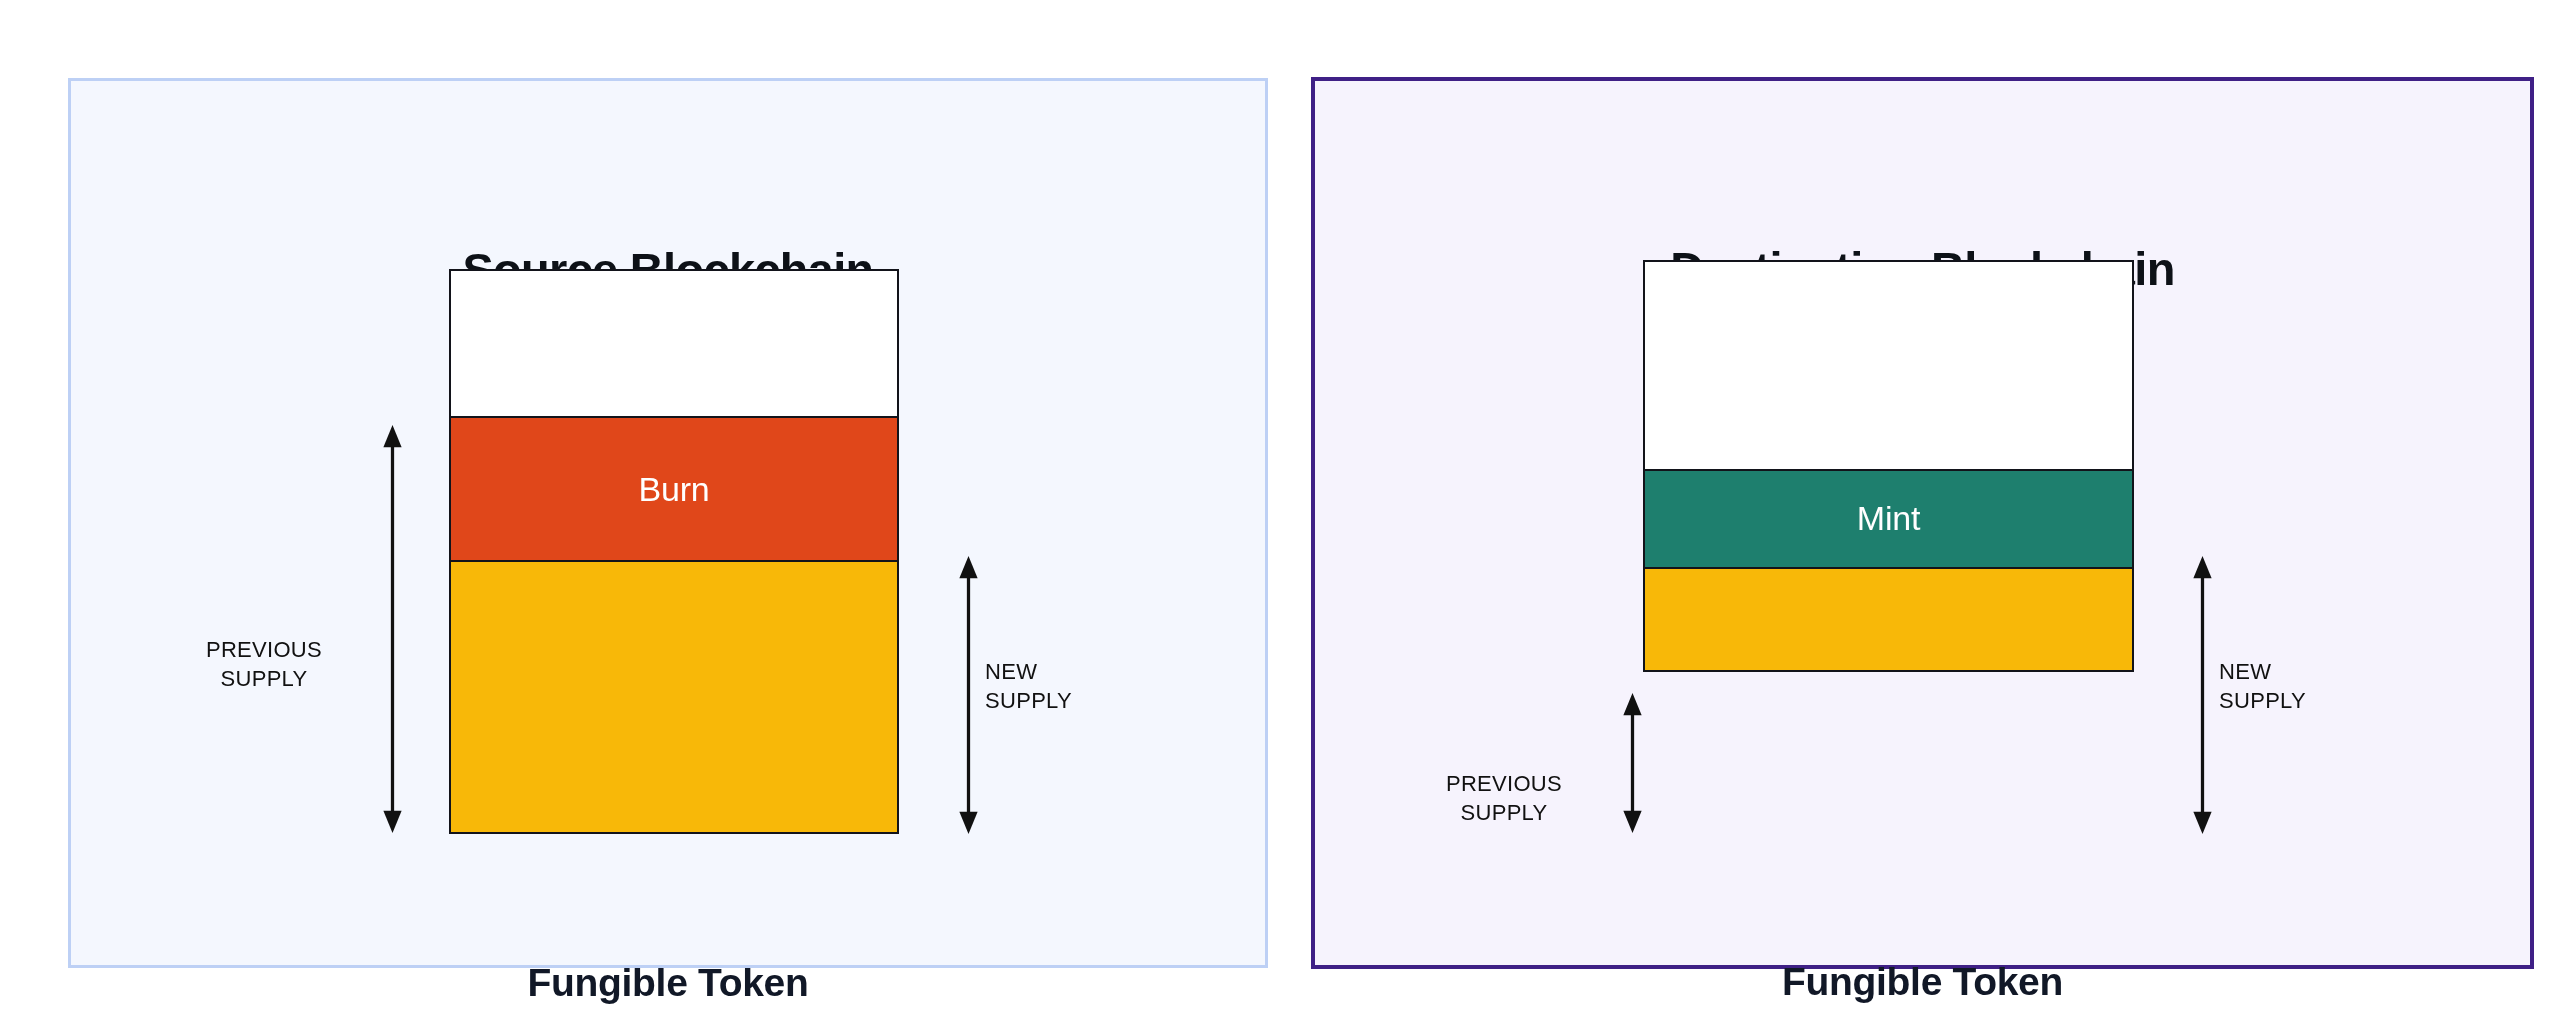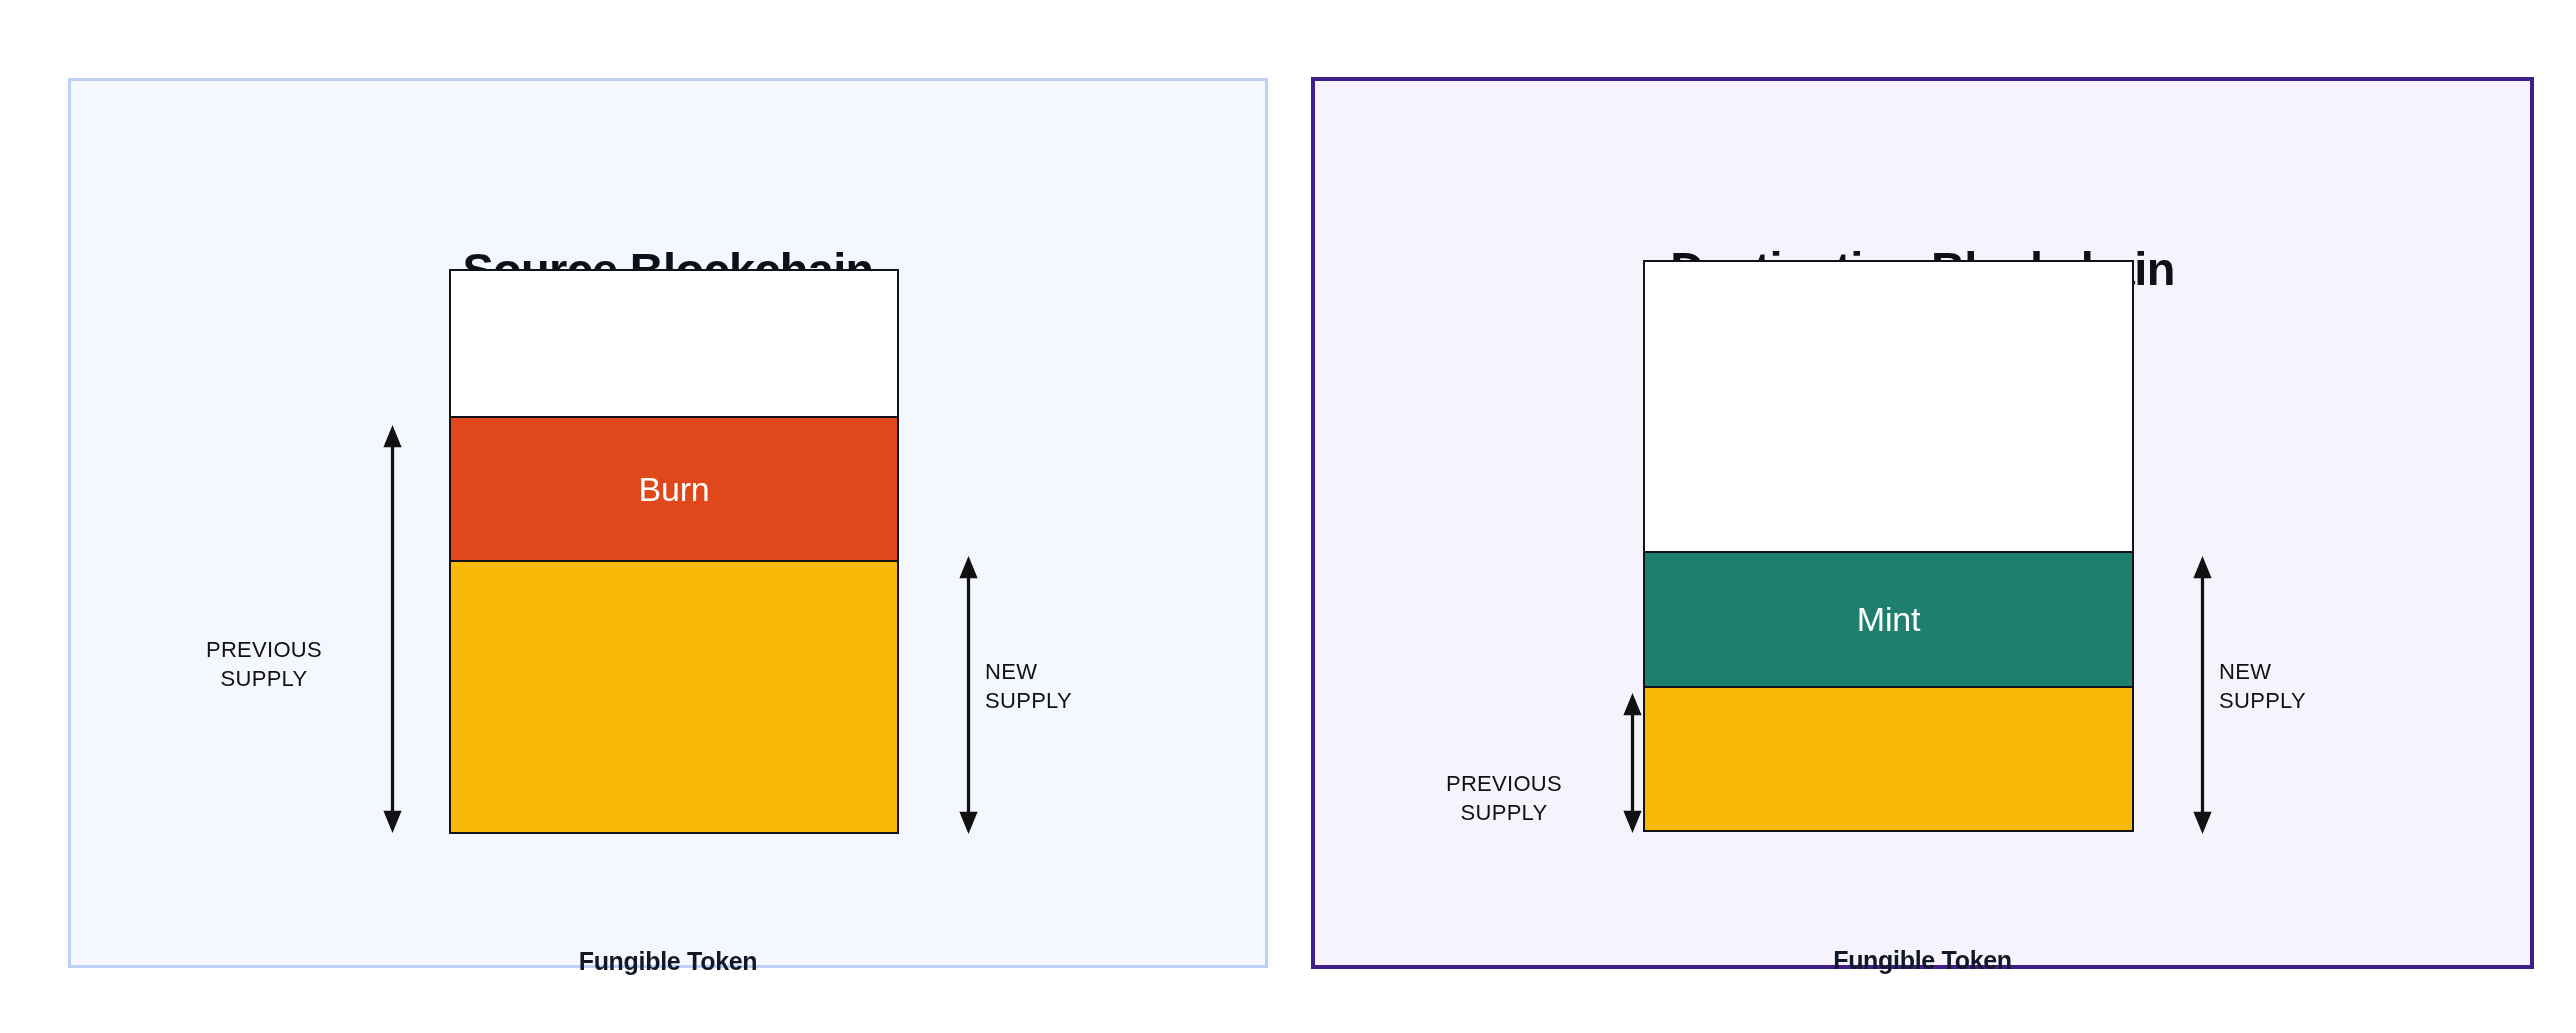--- a/index.html
+++ b/index.html
@@ -57,21 +57,21 @@
   }
   .panel--source .panel-title { top: 122px; }
   .panel--destination .panel-title { top: 121px; }
 
   
   .panel-caption {
     position: absolute;
     left: 0;
     right: 0;
     text-align: center;
-    font-size: 25px;
+    font-size: 39px;
     font-weight: 700;
     color: #111827;
     letter-spacing: -0.3px;
     white-space: nowrap;
   }
   .panel--source .panel-caption { top: 841px; }
   .panel--destination .panel-caption { top: 840px; }
 
   
   .bar {
@@ -84,21 +84,21 @@
   .bar--source {
     left: 378px;
     top: 188px;
     width: 450px;
     height: 565px;
   }
   .bar--destination {
     left: 328px;
     top: 179px;
     width: 491px;
-    height: 572px;
+    height: 412px;
   }
 
   .bar-seg {
     box-sizing: border-box;
     display: flex;
     align-items: center;
     justify-content: center;
     position: relative;
   }
   .bar-seg + .bar-seg {

